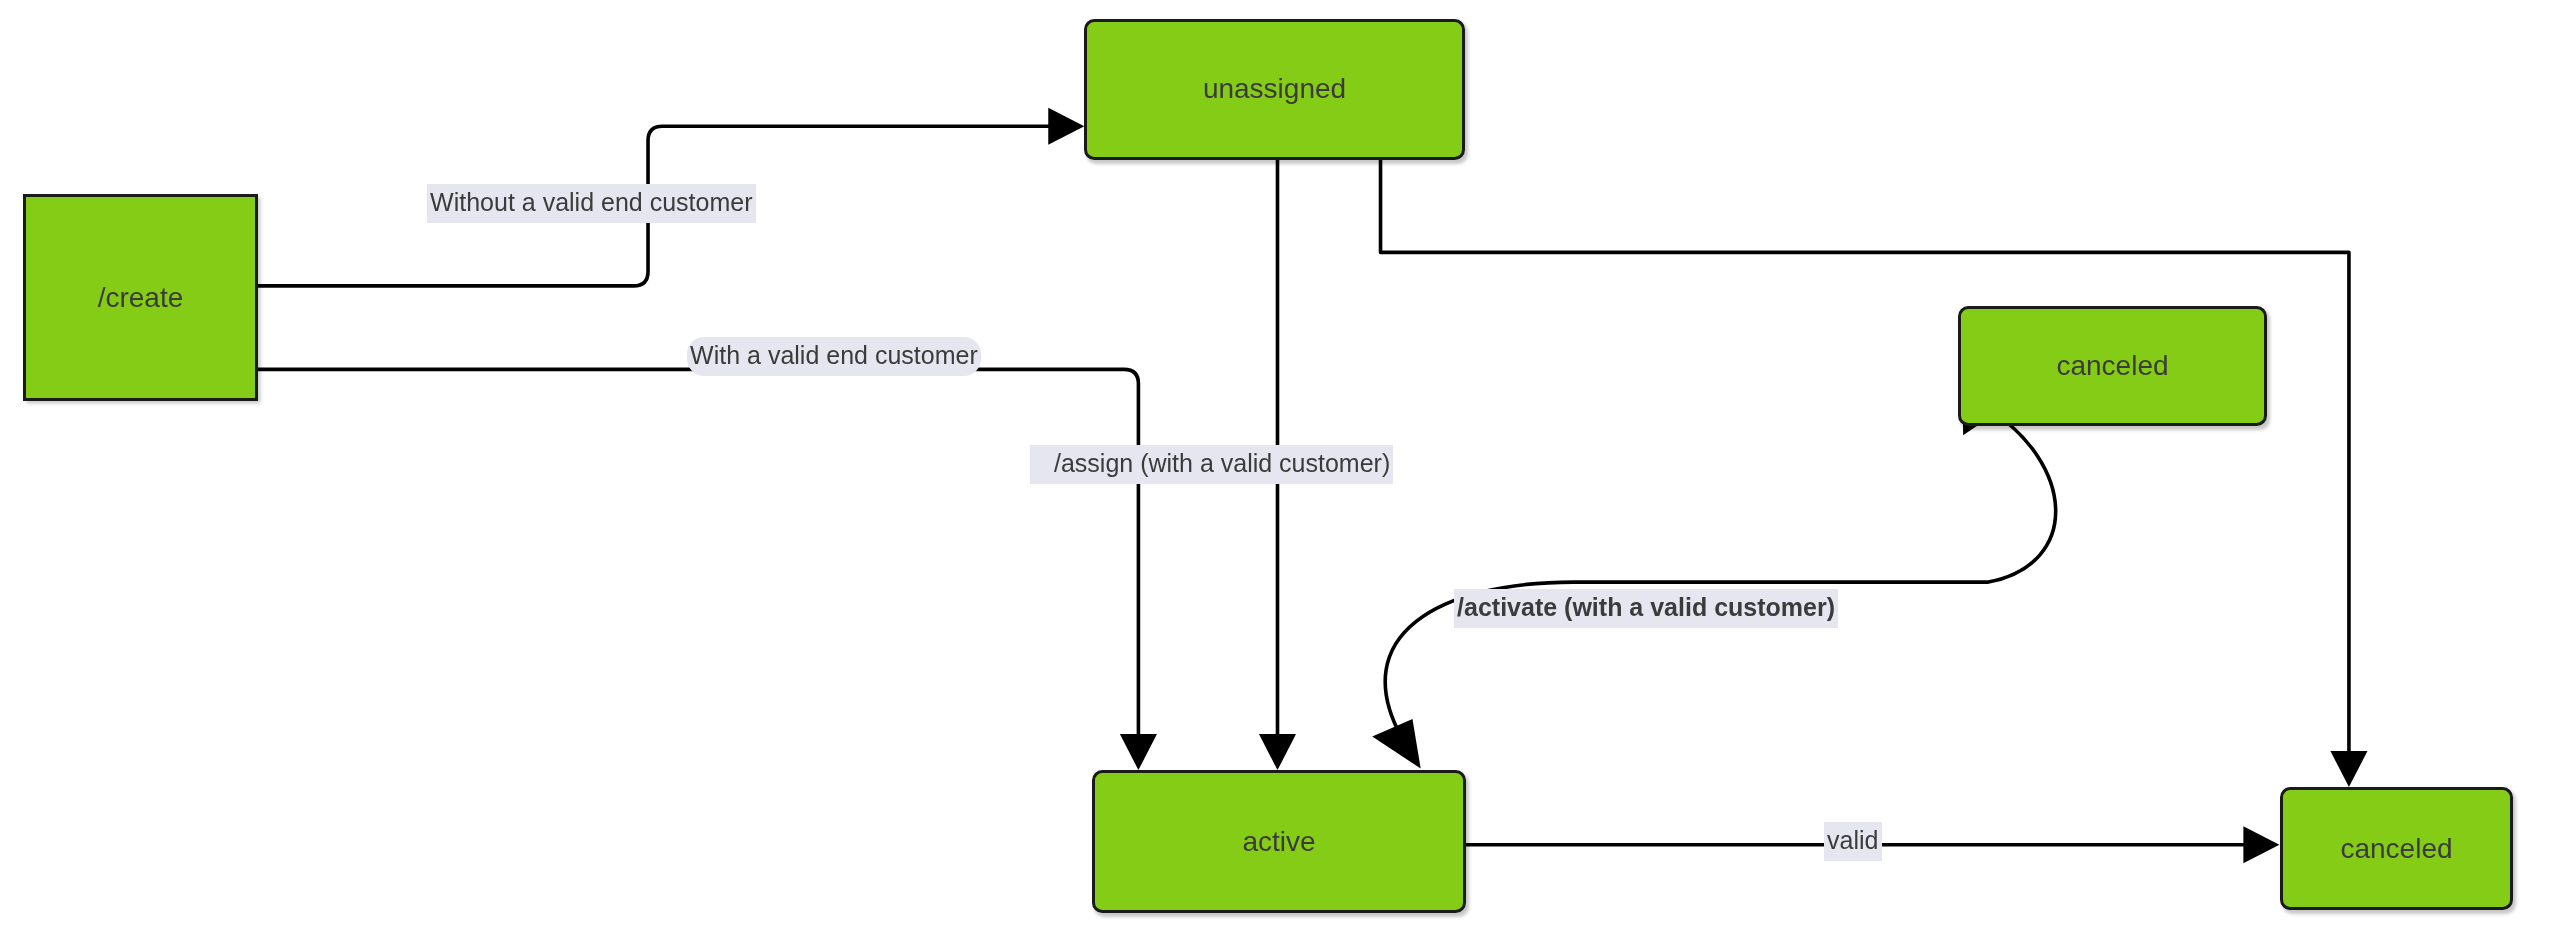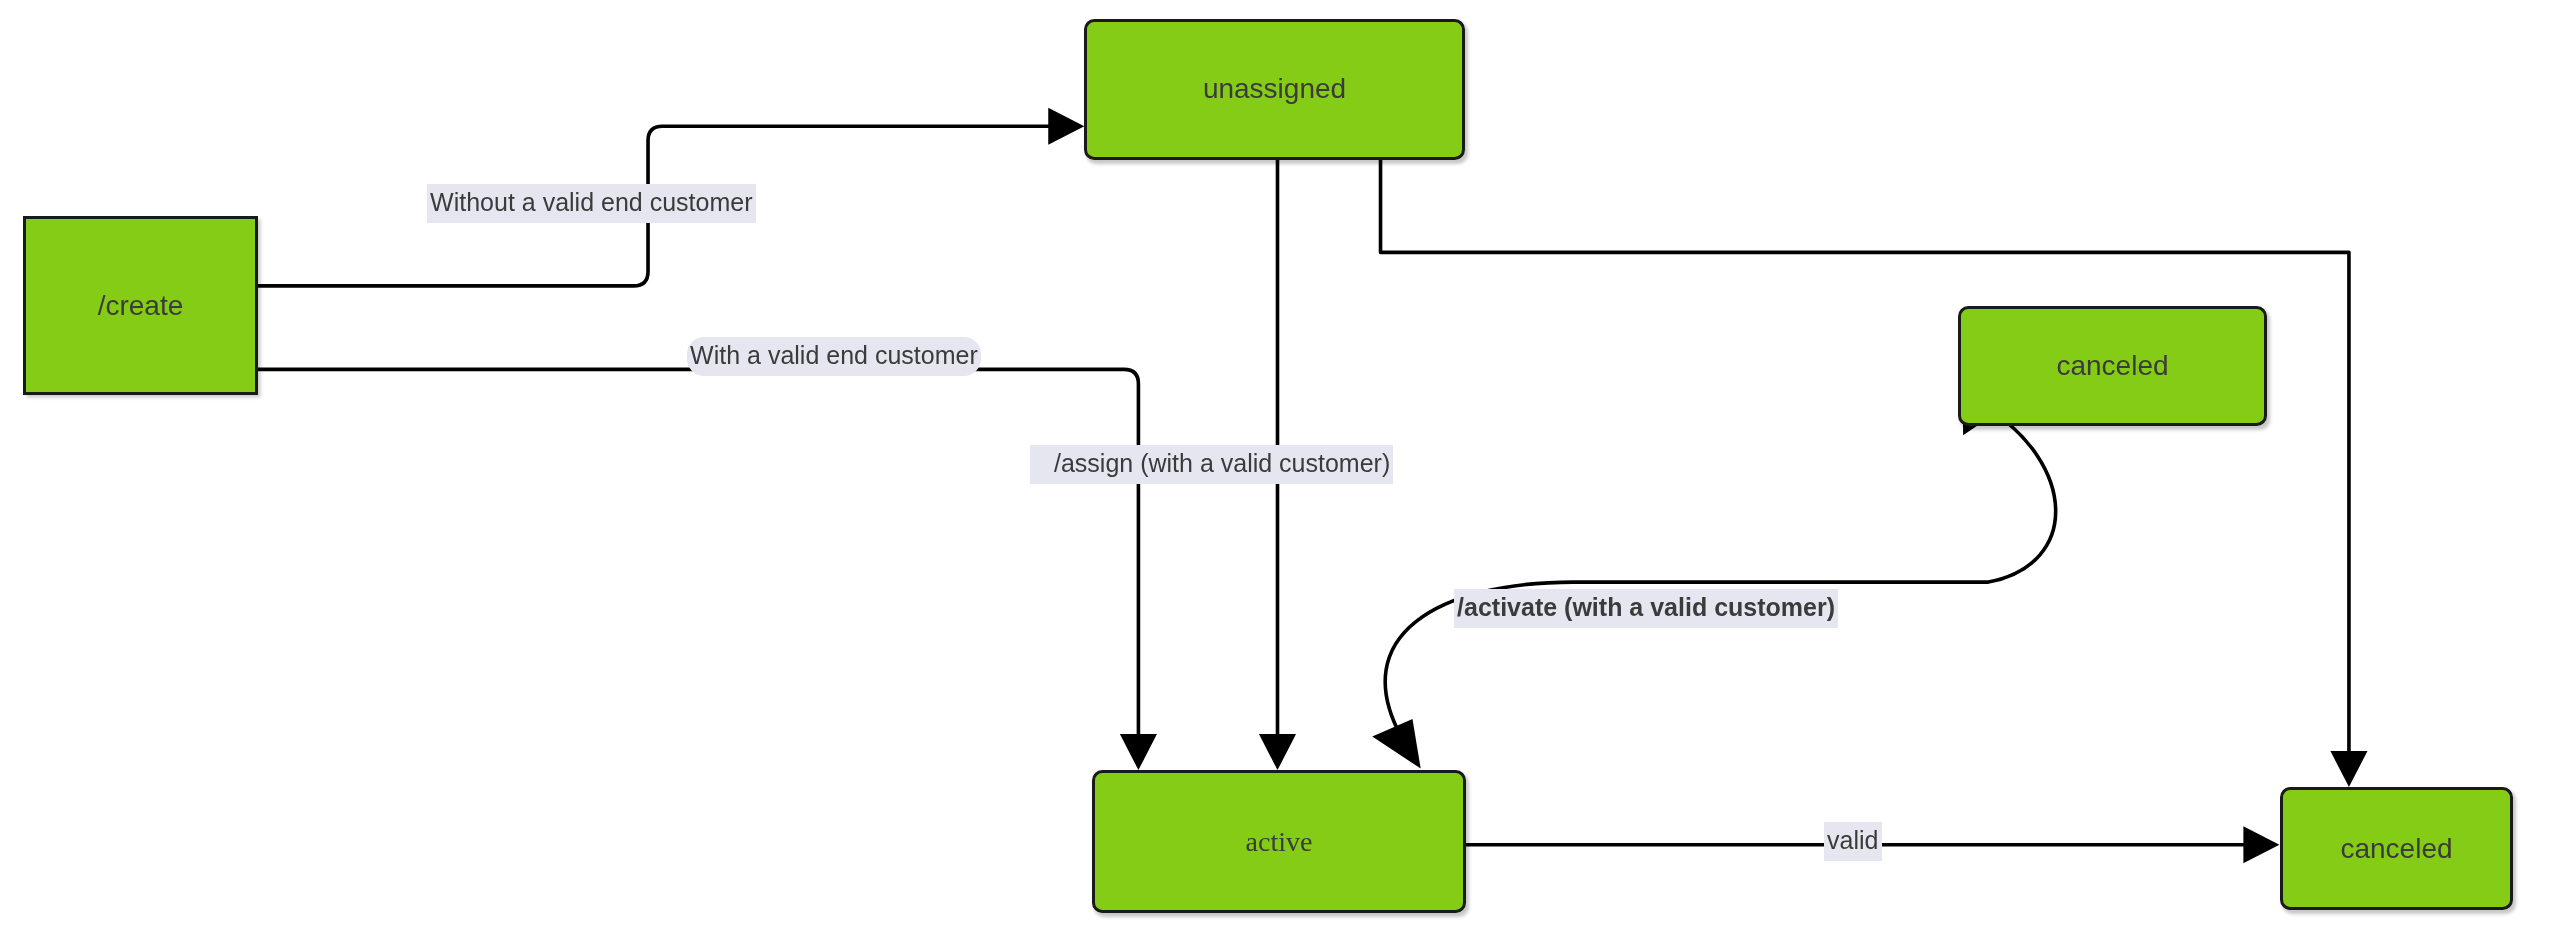--- a/index.html
+++ b/index.html
@@ -103,33 +103,33 @@
       <polygon class="arrow-head" points="3810,745 3811,845 3885,795"></polygon>
       <polygon class="arrow-head" points="2758,1492 2664,1430 2742,1396"></polygon>
     </g>
 
     <g>
       <path class="edge-path" d="M 2845 1640 L 4362 1640"></path>
       <polygon class="arrow-head" points="4425,1640 4355,1604 4355,1676"></polygon>
     </g>
   </svg>
 
-  <div class="node square" style="left:23px; top:216px; width:235px; height:179px;">
+  <div class="node square" style="left:23px; top:194px; width:235px; height:207px;">
     <span class="node-label">/create</span>
   </div>
 
   <div class="node rounded" style="left:1084px; top:18.5px; width:381px; height:141px;">
     <span class="node-label">unassigned</span>
   </div>
 
   <div class="node rounded" style="left:1958px; top:306px; width:309px; height:120px;">
     <span class="node-label">canceled</span>
   </div>
 
-  <div class="node rounded" style="left:1092px; top:770px; width:374px; height:143px;font-family:Liberation Serif, serif;">
+  <div class="node rounded" style="left:1092px; top:770px; width:374px; height:143px;">
     <span class="node-label">active</span>
   </div>
 
   <div class="node rounded" style="left:2280px; top:787px; width:233px; height:123px;">
     <span class="node-label">canceled</span>
   </div>
 
   <div class="edge-label" style="left:427px; top:184px;">Without a valid end customer</div>
 
   <div class="edge-label" style="left:687px; top:337px;border-radius:17px;">With a valid end customer</div>

